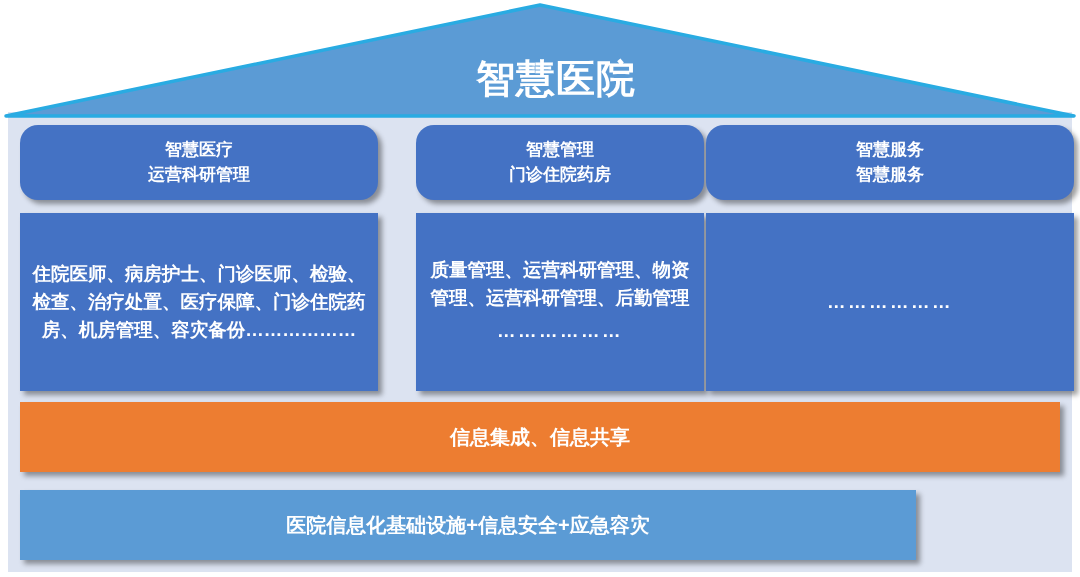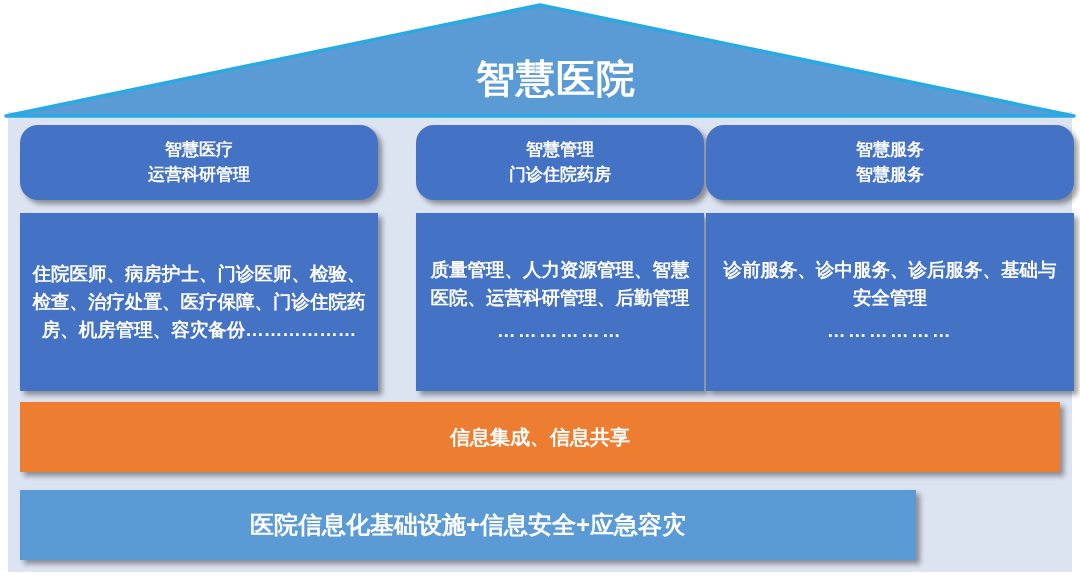--- a/index.html
+++ b/index.html
@@ -105,21 +105,21 @@
     width: 1040px;
     height: 70px;
     font-size: 20px;
   }
 
   .infra-bar {
     left: 20px;
     top: 490px;
     width: 896px;
     height: 70px;
-    font-size: 24px;
+    font-size: 20px;
   }
 </style>
 </head>
 <body>
 
 <div id="stage">
 
   <div class="body-panel"></div>
 
   <div class="roof">
@@ -152,28 +152,27 @@
 
   <div class="box blue col-body c1">
     <div class="col-body-inner">
       <div>住院医师、病房护士、门诊医师、检验、检查、治疗处置、医疗保障、门诊住院药房、机房管理、容灾备份………………</div>
       <div class="dots-line"></div>
     </div>
   </div>
 
   <div class="box blue col-body c2">
     <div class="col-body-inner">
-      <div>质量管理、人力资源管理、智慧医院、运营科研管理、后勤管理</div>
+      <div>质量管理、运营科研管理、物资管理、运营科研管理、后勤管理</div>
       <div class="dots-line">………………</div>
     </div>
   </div>
 
   <div class="box blue col-body c3">
     <div class="col-body-inner">
-      <div>诊前服务、诊中服务、诊后服务、基础与安全管理</div>
       <div class="dots-line">………………</div>
     </div>
   </div>
 
   <div class="box orange integration-bar">
     <span>信息集成、信息共享</span>
   </div>
 
   <div class="box lightblue infra-bar">
     <span>医院信息化基础设施+信息安全+应急容灾</span>

